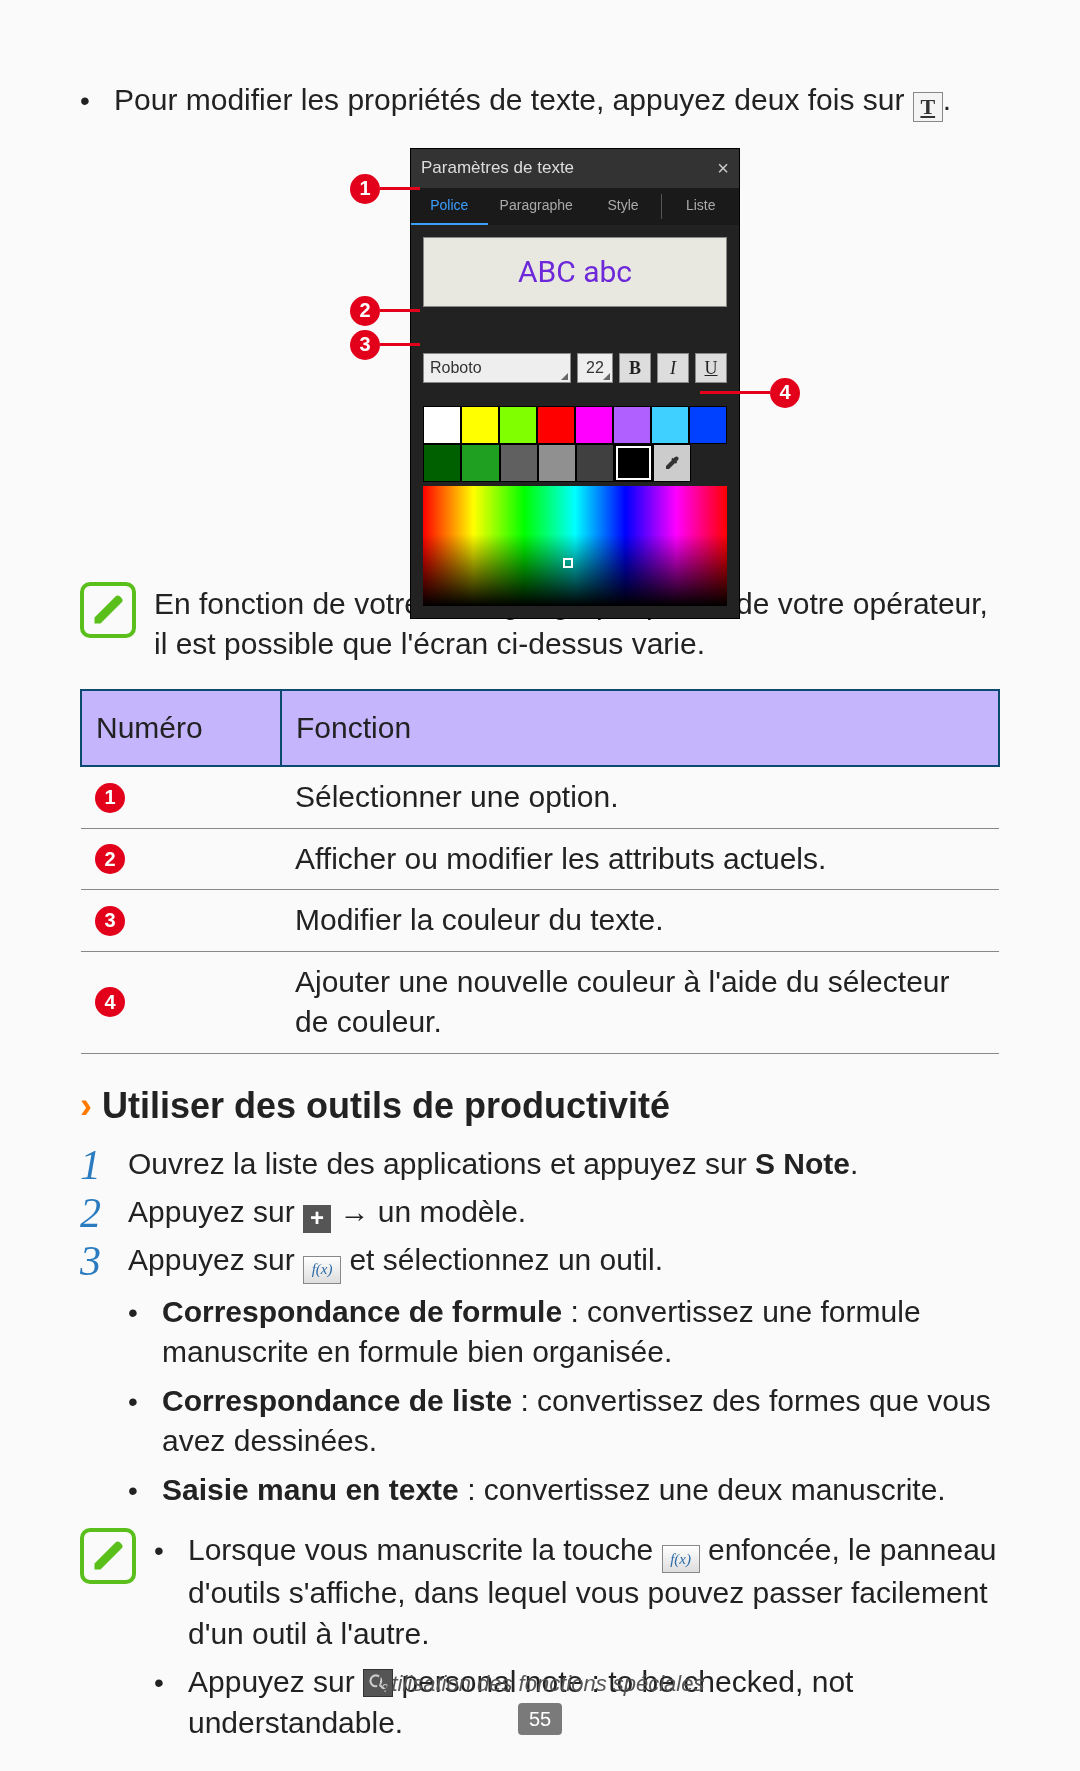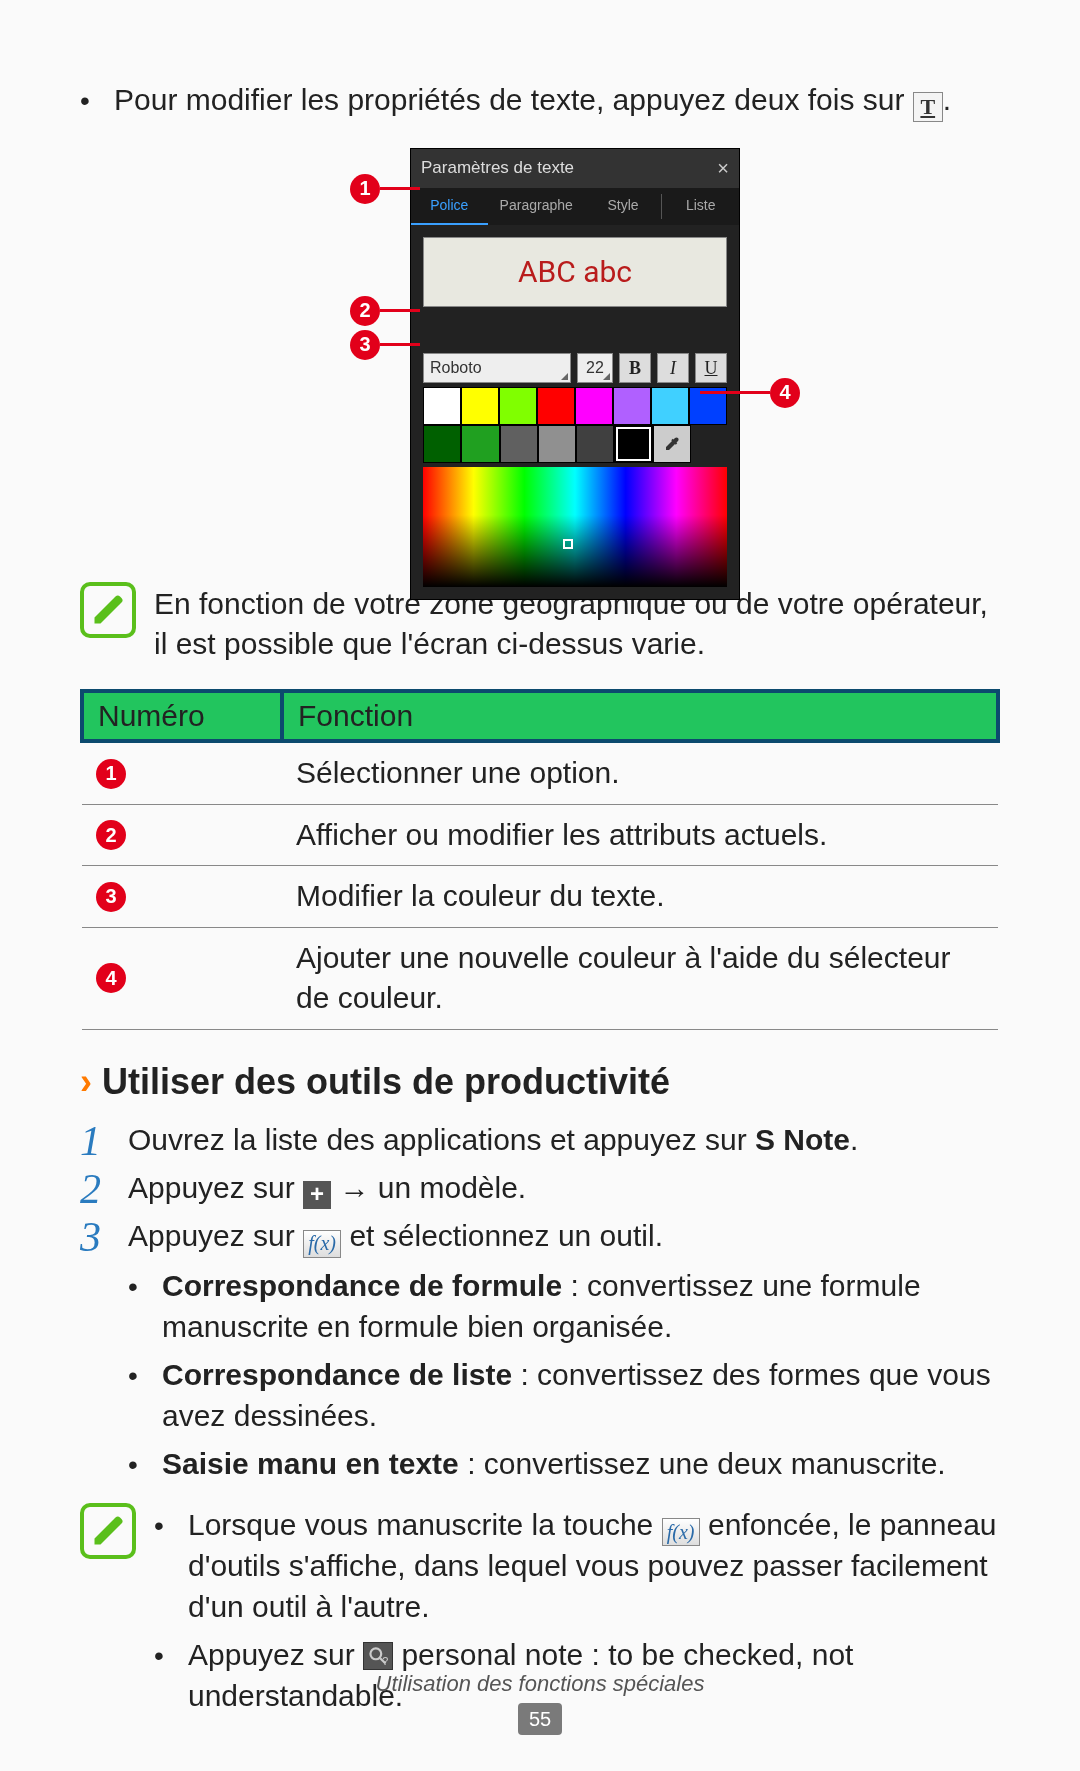--- a/index.html
+++ b/index.html
@@ -38,24 +38,24 @@
   .ts-close { font-size: 20px; color: #ccc; }
   .ts-tabs { display: flex; background: #1a1a1a; }
   .ts-tab {
     flex: 1; padding: 8px 12px; text-align: center; font-size: 14px;
     color: #aaa; border-bottom: 2px solid transparent;
   }
   .ts-tab.active { color: #3aa0ff; border-bottom: 2px solid #3aa0ff; }
   .ts-divider { width: 1px; background: #555; margin: 6px 0; }
   .ts-preview {
     margin: 12px; background: #e8e8e0; border: 1px solid #888;
-    text-align: center; padding: 14px 0; font-size: 30px; color: #b91c1c;
+    text-align: center; padding: 14px 0; font-size: 30px; color: #6d28d9;
     font-family: Roboto, Arial, sans-serif;
   }
-  .ts-attr-row { display: flex; gap: 6px; padding: 0 12px 4px 12px; align-items: stretch; margin-top: 46px; }
+  .ts-attr-row { display: flex; gap: 6px; padding: 0 12px 23px 12px; align-items: stretch; margin-top: 46px; }
   .ts-dd {
     background: #eee; border: 1px solid #888; font-size: 16px; color: #333;
     padding: 3px 6px; position: relative;
   }
   .ts-dd.font { flex: 1; }
   .ts-dd.size { width: 36px; text-align: center; }
   .ts-dd .corner {
     position: absolute; right: 2px; bottom: 2px; width: 0; height: 0;
     border-left: 7px solid transparent; border-bottom: 7px solid #666;
   }
@@ -92,22 +92,22 @@
   
   .note-row { display: flex; gap: 18px; margin: 10px 0 24px 0; }
   .note-icon {
     width: 56px; height: 56px; border-radius: 10px; border: 4px solid #5abf1b;
     display: flex; align-items: center; justify-content: center; flex-shrink: 0;
   }
   .note-text { font-size: 30px; line-height: 1.35; padding-top: 2px; }
   
   table.func { width: 100%; border-collapse: collapse; margin-bottom: 28px; font-size: 30px; }
   table.func th {
-    background: #22c55e; font-weight: normal; text-align: left;
-    padding: 3px 14px; border: 4px solid #0c4a6e;
+    background: #c4b5fd; font-weight: normal; text-align: left;
+    padding: 17px 14px; border: 2px solid #0c4a6e;
   }
   table.func th:first-child { width: 200px; }
   table.func td { padding: 10px 14px; border-bottom: 1px solid #888; vertical-align: middle; }
   table.func td.num-cell { text-align: center; border-bottom: 1px solid #888; }
   
   .section-h {
     display: flex; align-items: center; gap: 10px; margin: 14px 0 14px 0;
   }
   .chev { color: #ff7a00; font-size: 36px; font-weight: bold; }
   .section-h h2 { font-size: 36px; font-weight: bold; }
@@ -119,21 +119,21 @@
   }
   .sub-bullets { margin-left: 48px; }
   .sub-bullets .bullet-row { margin: 8px 0; }
   .plus-icon {
     width: 28px; height: 28px; background: #555; color: #fff;
     font-size: 24px; font-weight: bold;
   }
   .fx-icon {
     width: 38px; height: 28px; background: linear-gradient(#fff,#ddd);
     border: 1px solid #888; font-family: Georgia, serif; font-style: italic;
-    font-size: 20px; color: #2a6aa8;
+    font-size: 15px; color: #2a6aa8;
   }
   .q-icon {
     width: 30px; height: 28px; background: #555; border: 1px solid #333;
   }
   
   .footer {
     position: absolute; bottom: 36px; left: 0; width: 1080px;
     text-align: center; font-style: italic; color: #555; font-size: 22px;
   }
   .page-badge {

